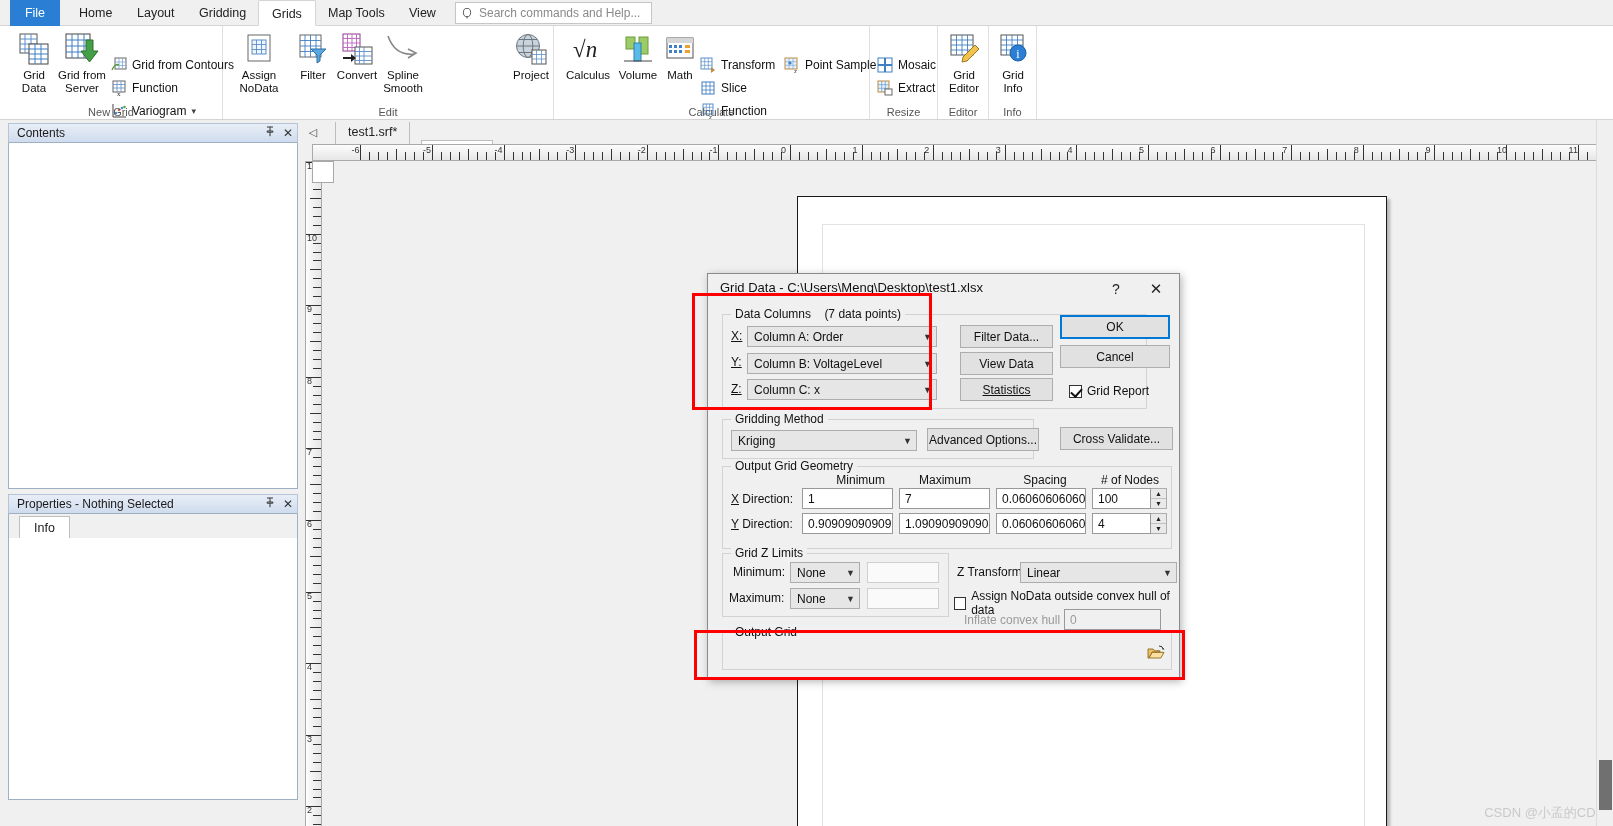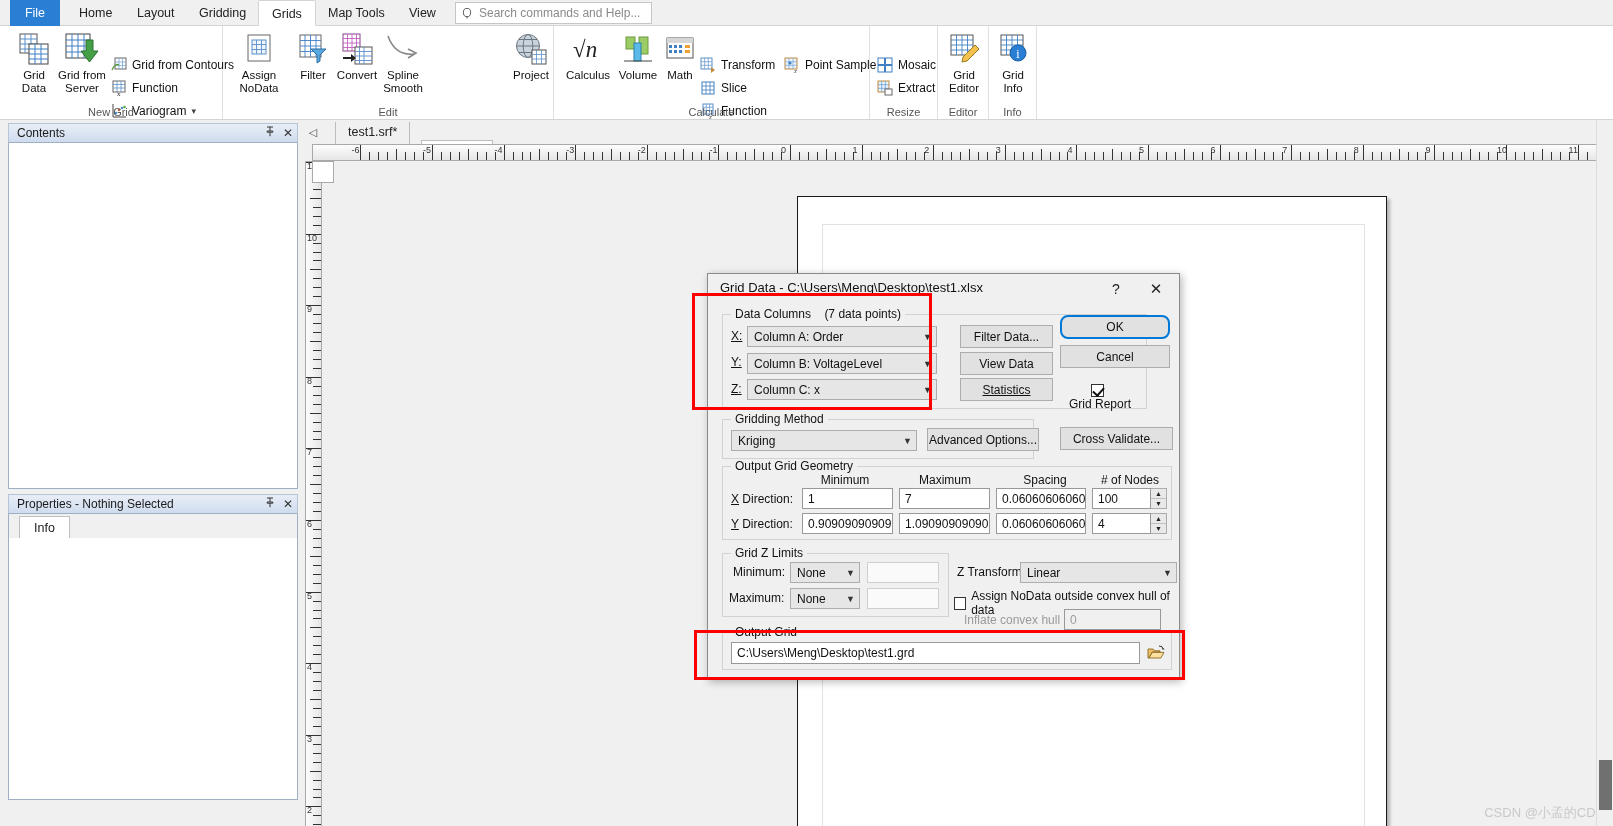--- a/index.html
+++ b/index.html
@@ -831,40 +831,40 @@
       <span class="ca">▼</span>
     </div>
 
     <div class="btn" style="left:237px; top:10px; width:93px;">Filter Data...</div>
     <div class="btn" style="left:237px; top:37px; width:93px;">View Data</div>
     <div class="btn" style="left:237px; top:63px; width:93px;">
           <span class="ul">Statistics</span>
         </div>
   </div>
 
-  <div class="btn primary" style="left:352px; top:41px; width:110px; height:24px;border-radius:8px;">OK</div>
+  <div class="btn primary" style="left:352px; top:41px; width:110px; height:24px;">OK</div>
   <div class="btn" style="left:352px; top:71px; width:110px;">Cancel</div>
-  <div class="chk" style="left:361px; top:110px;flex-direction:column;">
+  <div class="chk" style="left:361px; top:110px;">
     <span class="box on"></span>
     <span>Grid Report</span>
   </div>
   <div class="btn" style="left:352px; top:153px; width:113px;">Cross Validate...</div>
 
   <div class="gbox" style="left:14px; top:145px; width:312px; height:40px;">
     <div class="legend">Gridding Method</div>
     <div class="combo" style="left:8px; top:10px; width:186px;">
       <span class="cv">Kriging</span>
       <span class="ca">▼</span>
     </div>
   </div>
   <div class="btn" style="left:219px; top:154px; width:112px;">Advanced Options...</div>
 
-  <div class="gbox" style="left:14px; top:192px; width:450px; height:74px;">
+  <div class="gbox" style="left:14px; top:192px; width:450px; height:83px;">
     <div class="legend">Output Grid Geometry</div>
-    <div class="lab" style="left:82px; top:6px; width:80px; text-align:center;">Minimum</div>
+    <div class="lab" style="left:82px; top:6px; width:80px; text-align:right;">Minimum</div>
     <div class="lab" style="left:182px; top:6px; width:80px; text-align:center;">Maximum</div>
     <div class="lab" style="left:282px; top:6px; width:80px; text-align:center;">Spacing</div>
     <div class="lab" style="left:372px; top:6px; width:70px; text-align:center;"># of Nodes</div>
 
     <div class="lab" style="left:8px; top:25px;"><span class="ul">X</span><span> Direction:</span></div>
     <div class="txt" style="left:79px; top:21px; width:91px;">1</div>
     <div class="txt" style="left:176px; top:21px; width:91px;">7</div>
     <div class="txt" style="left:273px; top:21px; width:90px;">0.060606060606</div>
     <div class="txt" style="left:369px; top:21px; width:59px;">100</div>
     <div class="spin" style="left:428px; top:21px;">
@@ -909,21 +909,20 @@
   </div>
   <div class="chk" style="left:246px; top:315px;">
     <span class="box"></span>
     <span>Assign NoData outside convex hull of data</span>
   </div>
   <div class="lab" style="left:256px; top:339px; color:#9a9a9a;">Inflate convex hull by:</div>
   <div class="txt dis" style="left:356px; top:335px; width:97px;">0</div>
 
   <div class="gbox" style="left:14px; top:358px; width:450px; height:38px;">
     <div class="legend">Output Grid</div>
-    <div class="txt" style="left:8px; top:9px; width:409px; height:22px;">C:\Users\Meng\Desktop\test1.grd</div>
     <div class="folderbtn" style="left:423px; top:10px;">
       <svg width="18" height="16" viewBox="0 0 18 16">
             <path d="M1 13 V4 h5 l1.6 1.8 H13 V7 H5.2 L2 13z" fill="#f0c069" stroke="#8a6a20" stroke-width="0.9"></path>
             <path d="M2 13 l3.2-5.6 H17 L13.8 13 z" fill="#fbe0a0" stroke="#8a6a20" stroke-width="0.9"></path>
             <path d="M12 1 q4 0 4 3" fill="none" stroke="#333" stroke-width="1"></path>
             <path d="M16.5 3 l-1.6 1.2 l2.6 .6z" fill="#333"></path>
           </svg>
     </div>
   </div>
 </div>

